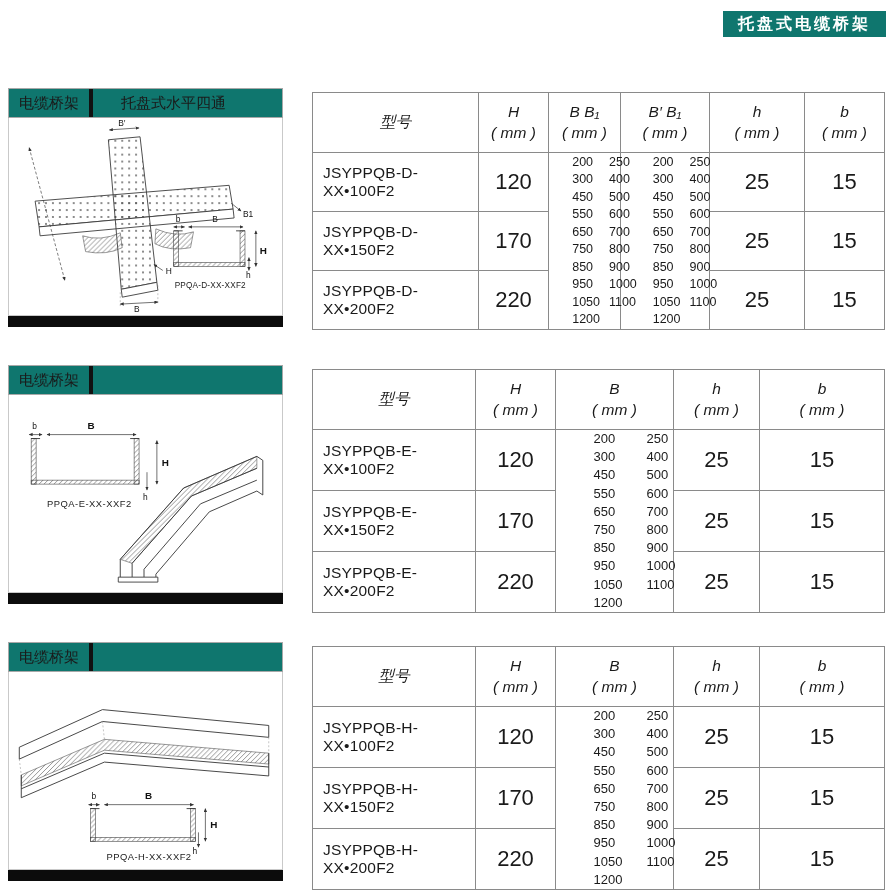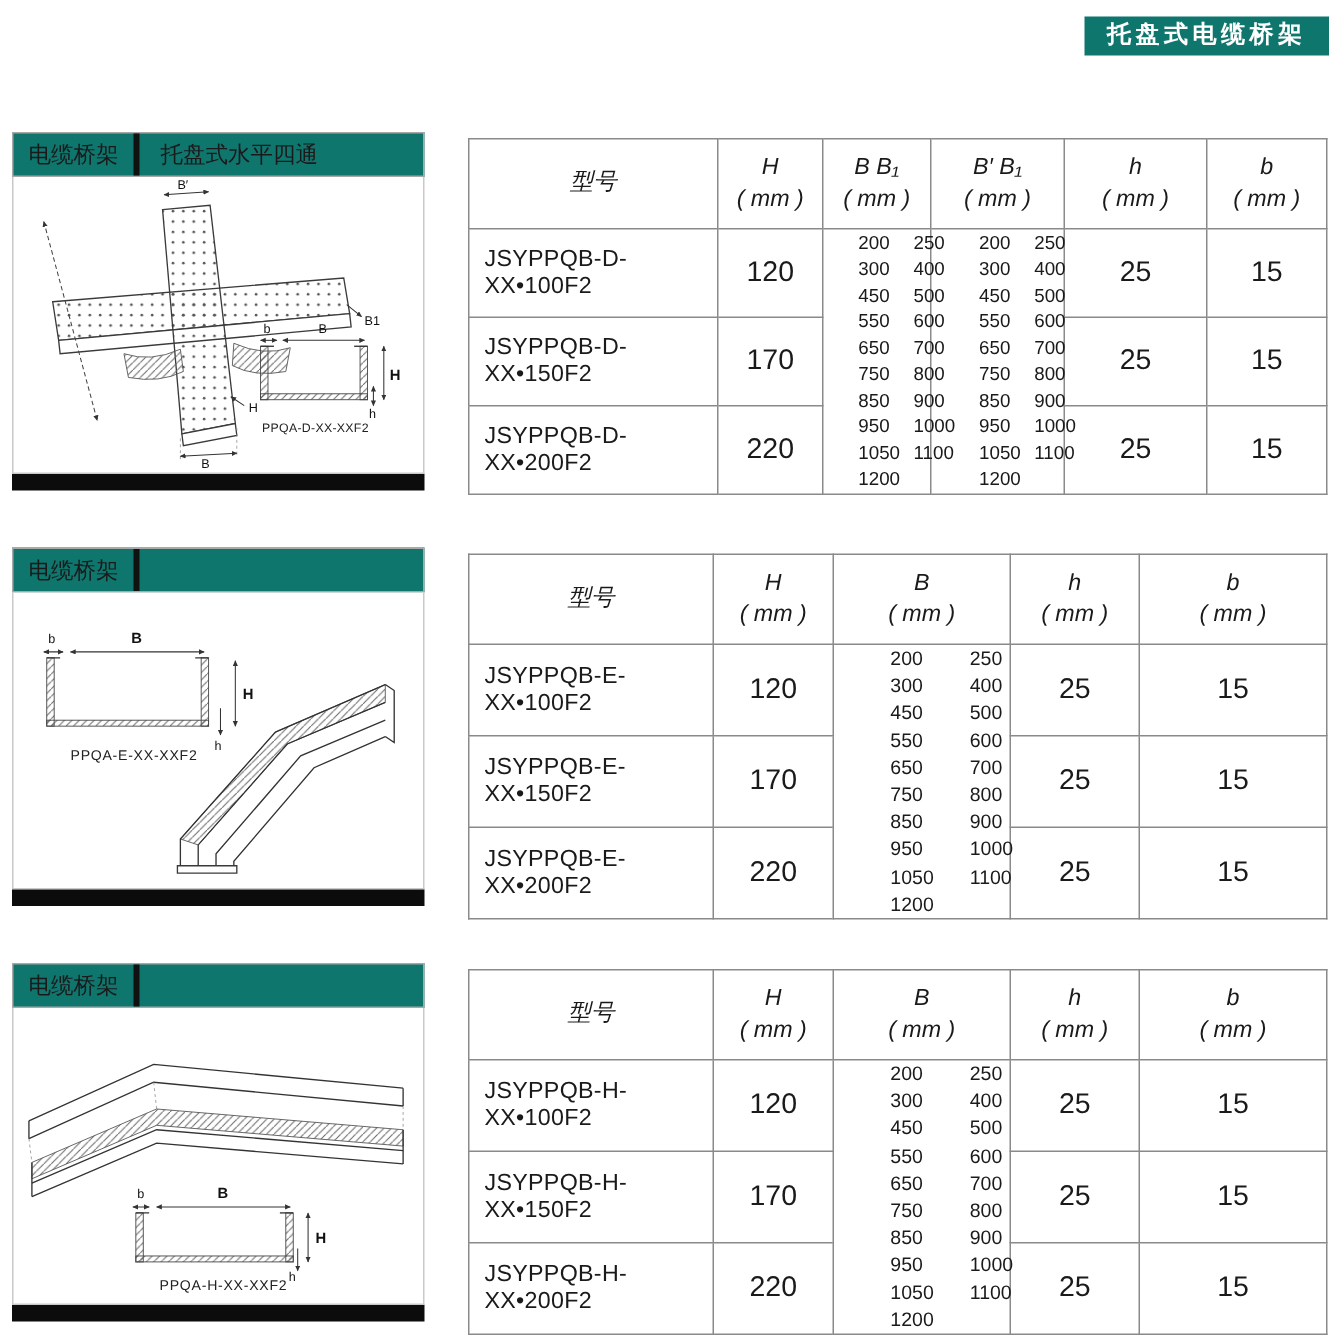--- a/index.html
+++ b/index.html
@@ -12,21 +12,21 @@
   
   .section{position:absolute;left:0;width:886px;height:242px;}
   .sec1{top:88px;} .sec2{top:365px;} .sec3{top:642px;}
 
   
   .panel{position:absolute;left:8px;top:0;width:275px;}
   .panel-header{box-sizing:border-box;height:30px;border:1px solid #a8a8a8;background:#0f766e;
     display:flex;align-items:stretch;font-size:15px;}
   .panel-header .lbl{width:80px;display:flex;align-items:center;justify-content:center;}
   .panel-header .divider{width:4px;background:#111;}
-  .panel-header .ttl{flex:1;display:flex;align-items:center;padding-left:14px;}
+  .panel-header .ttl{flex:1;display:flex;align-items:center;padding-left:28px;}
   .diagram-box{box-sizing:border-box;height:198px;background:#fff;border:1px solid #c9c9c9;border-top:none;}
   .black-bar{height:11px;background:#0c0c0c;}
 
   .diagram-box svg{display:block;width:273px;height:196px;}
   .dln{stroke:#333;stroke-width:0.7;fill:none;}
   .dsh{stroke:#444;stroke-width:0.7;fill:none;stroke-dasharray:3,2;}
   .guide{stroke:#888;stroke-width:0.5;fill:none;stroke-dasharray:2,2;}
   .shape{stroke:#3a3a3a;stroke-width:0.9;fill:#fff;}
   .dotfill{stroke:#3a3a3a;stroke-width:0.9;fill:url(#dots);}
   .hatchfill{stroke:#555;stroke-width:0.6;fill:url(#hatch);}
@@ -38,21 +38,21 @@
   .cap.small{font-size:8.3px;letter-spacing:0.2px;}
 
   
   .spec-table{position:absolute;left:312px;top:4px;width:572px;border-collapse:collapse;table-layout:fixed;}
   .spec-table th,.spec-table td{border:1px solid #8a8a8a;text-align:center;vertical-align:middle;
     font-weight:normal;padding:0;}
   .spec-table tr.hdr{height:60px;font-style:italic;}
   .spec-table tr.datarow{height:59px;}
   .hdr-cell{white-space:pre-line;font-size:15.5px;line-height:1.35;}
   .model-cell{text-align:left !important;padding-left:10px !important;font-size:15.5px;letter-spacing:0.2px;margin-left:28px;}
-  .num-cell{font-size:19px;}
+  .num-cell{font-size:22px;}
   .sizes{display:flex;justify-content:center;gap:9px;font-size:12.5px;line-height:1.4;margin-left:40px;}
   .sizes>div{white-space:pre-line;text-align:left;}
   .sizes.wide{gap:24px;font-size:13px;}
 </style>
 </head>
 <body>
 
 <svg width="0" height="0" style="position:absolute" aria-hidden="true">
   <defs>
     <pattern id="dots" width="7" height="7" patternUnits="userSpaceOnUse">

